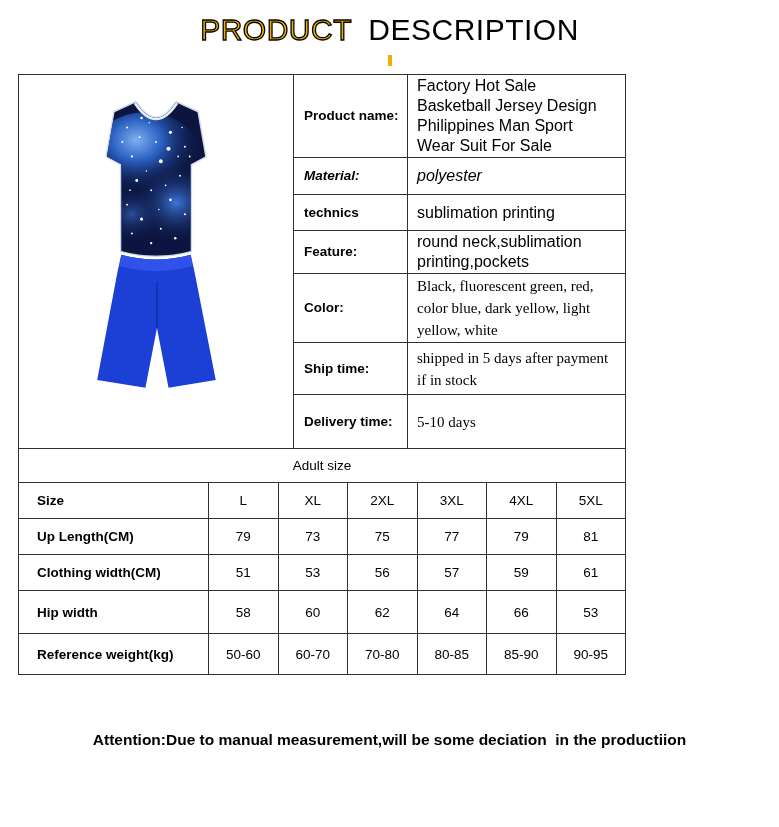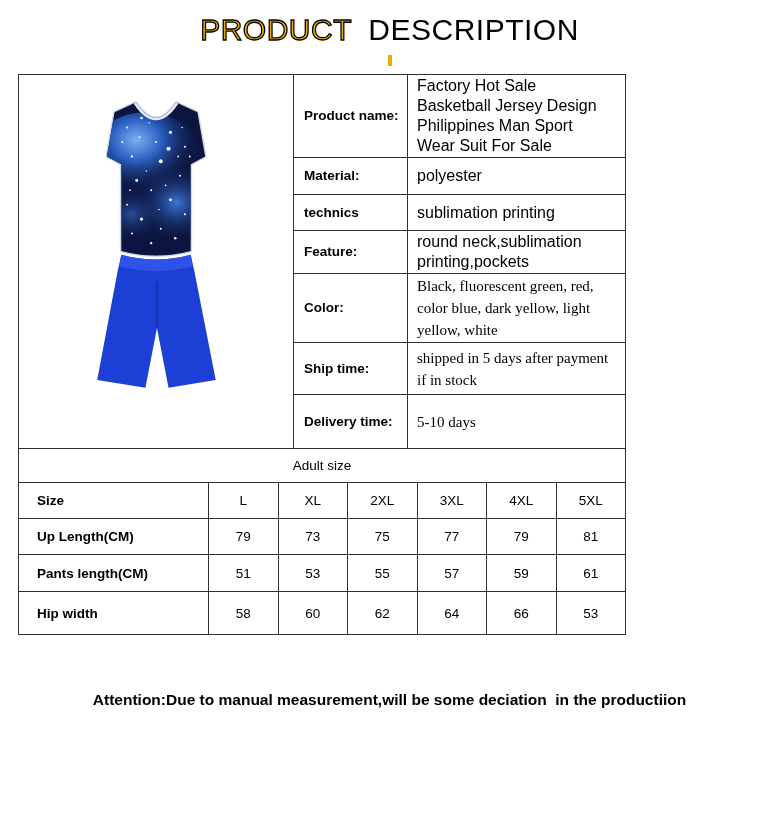--- a/index.html
+++ b/index.html
@@ -16,21 +16,21 @@
   
   table { border-collapse:collapse; margin-left:18px; width:608px; table-layout:fixed; }
   td { border:1px solid #2f2f2f; box-sizing:border-box; }
 
   .spec-table { margin-top:8px; }
   .spec-table td.img-cell { width:275px; vertical-align:top; text-align:center; padding-top:14px; }
   .spec-table td.label { width:114px; font-weight:bold; font-size:13.5px; padding-left:10px; vertical-align:middle; line-height:18px; }
   .spec-table td.value { font-size:16px; padding-left:9px; padding-right:12px; vertical-align:middle; line-height:20px; }
   .spec-table td.value.serif { font-family:"Liberation Serif", serif; font-size:15px; line-height:22px; }
   .spec-table tr.r0 { height:76px; }
-  .spec-table tr.r1 { height:37px; }
+  .spec-table tr.r1 { height:37px;font-style:italic; }
   .spec-table tr.r2 { height:36px; }
   .spec-table tr.r3 { height:37px; }
   .spec-table tr.r4 { height:63px; }
   .spec-table tr.r5 { height:52px; }
   .spec-table tr.r6 { height:54px; }
 
   .size-table { margin-top:-1px; }
   .size-table td { text-align:center; font-size:13.5px; vertical-align:middle; }
   .size-table td.row-label { text-align:left; font-weight:bold; padding-left:18px; width:190px; }
   .size-table td.group-header { text-align:center; font-weight:normal; }
@@ -188,38 +188,47 @@
     </tr>
     <tr class="s2">
       <td class="row-label">Up Length(CM)</td>
       <td>79</td>
       <td>73</td>
       <td>75</td>
       <td>77</td>
       <td>79</td>
       <td>81</td>
     </tr>
-    <tr class="s4">
-      <td class="row-label">Pants length(CM)</td>
+    <tr class="s3">
+      <td class="row-label">Clothing width(CM)</td>
       <td>51</td>
       <td>53</td>
-      <td>55</td>
+      <td>56</td>
       <td>57</td>
       <td>59</td>
       <td>61</td>
     </tr>
     <tr class="s5">
       <td class="row-label">Hip width</td>
       <td>58</td>
       <td>60</td>
       <td>62</td>
       <td>64</td>
       <td>66</td>
       <td>53</td>
     </tr>
+    <tr class="s7">
+      <td class="row-label">Reference weight(kg)</td>
+      <td>50-60</td>
+      <td>60-70</td>
+      <td>70-80</td>
+      <td>80-85</td>
+      <td>85-90</td>
+      <td>90-95</td>
+    </tr>
   </tbody>
     </table>
 
   <div class="attention">
     <div>Attention:Due to manual measurement,will be some deciation  in the productiion</div>
     
   </div>
 
 </div>
 

